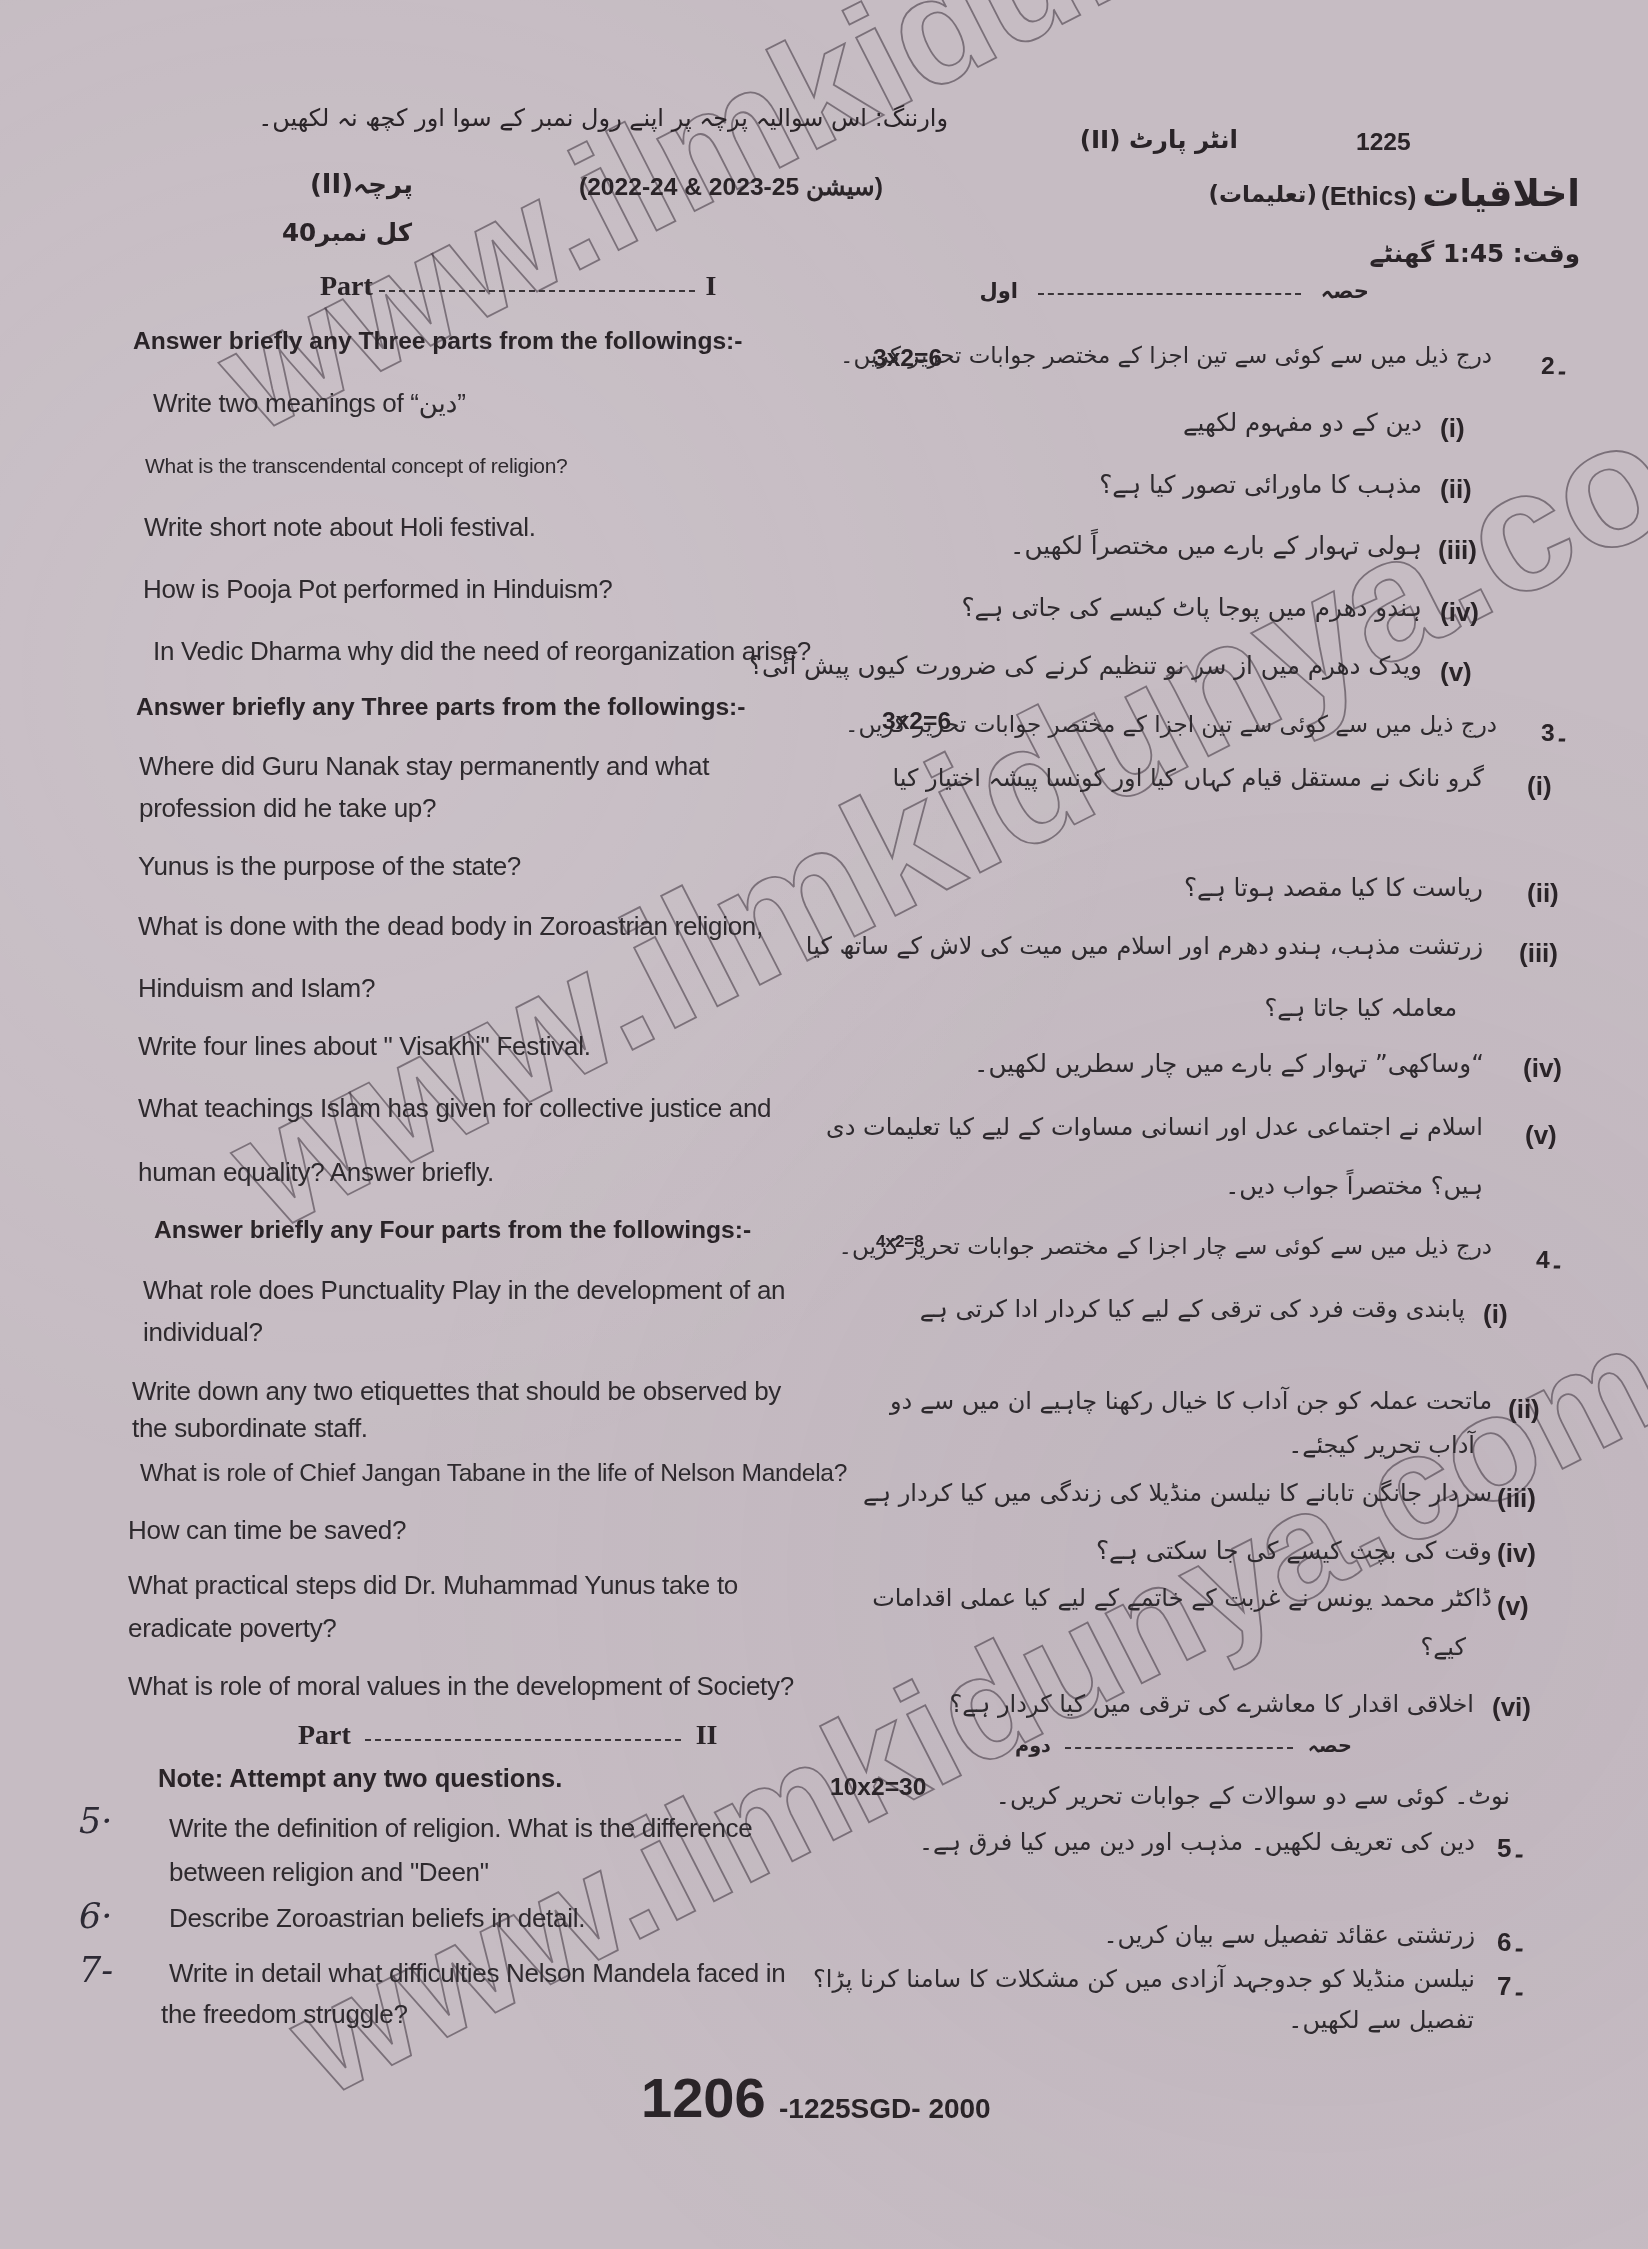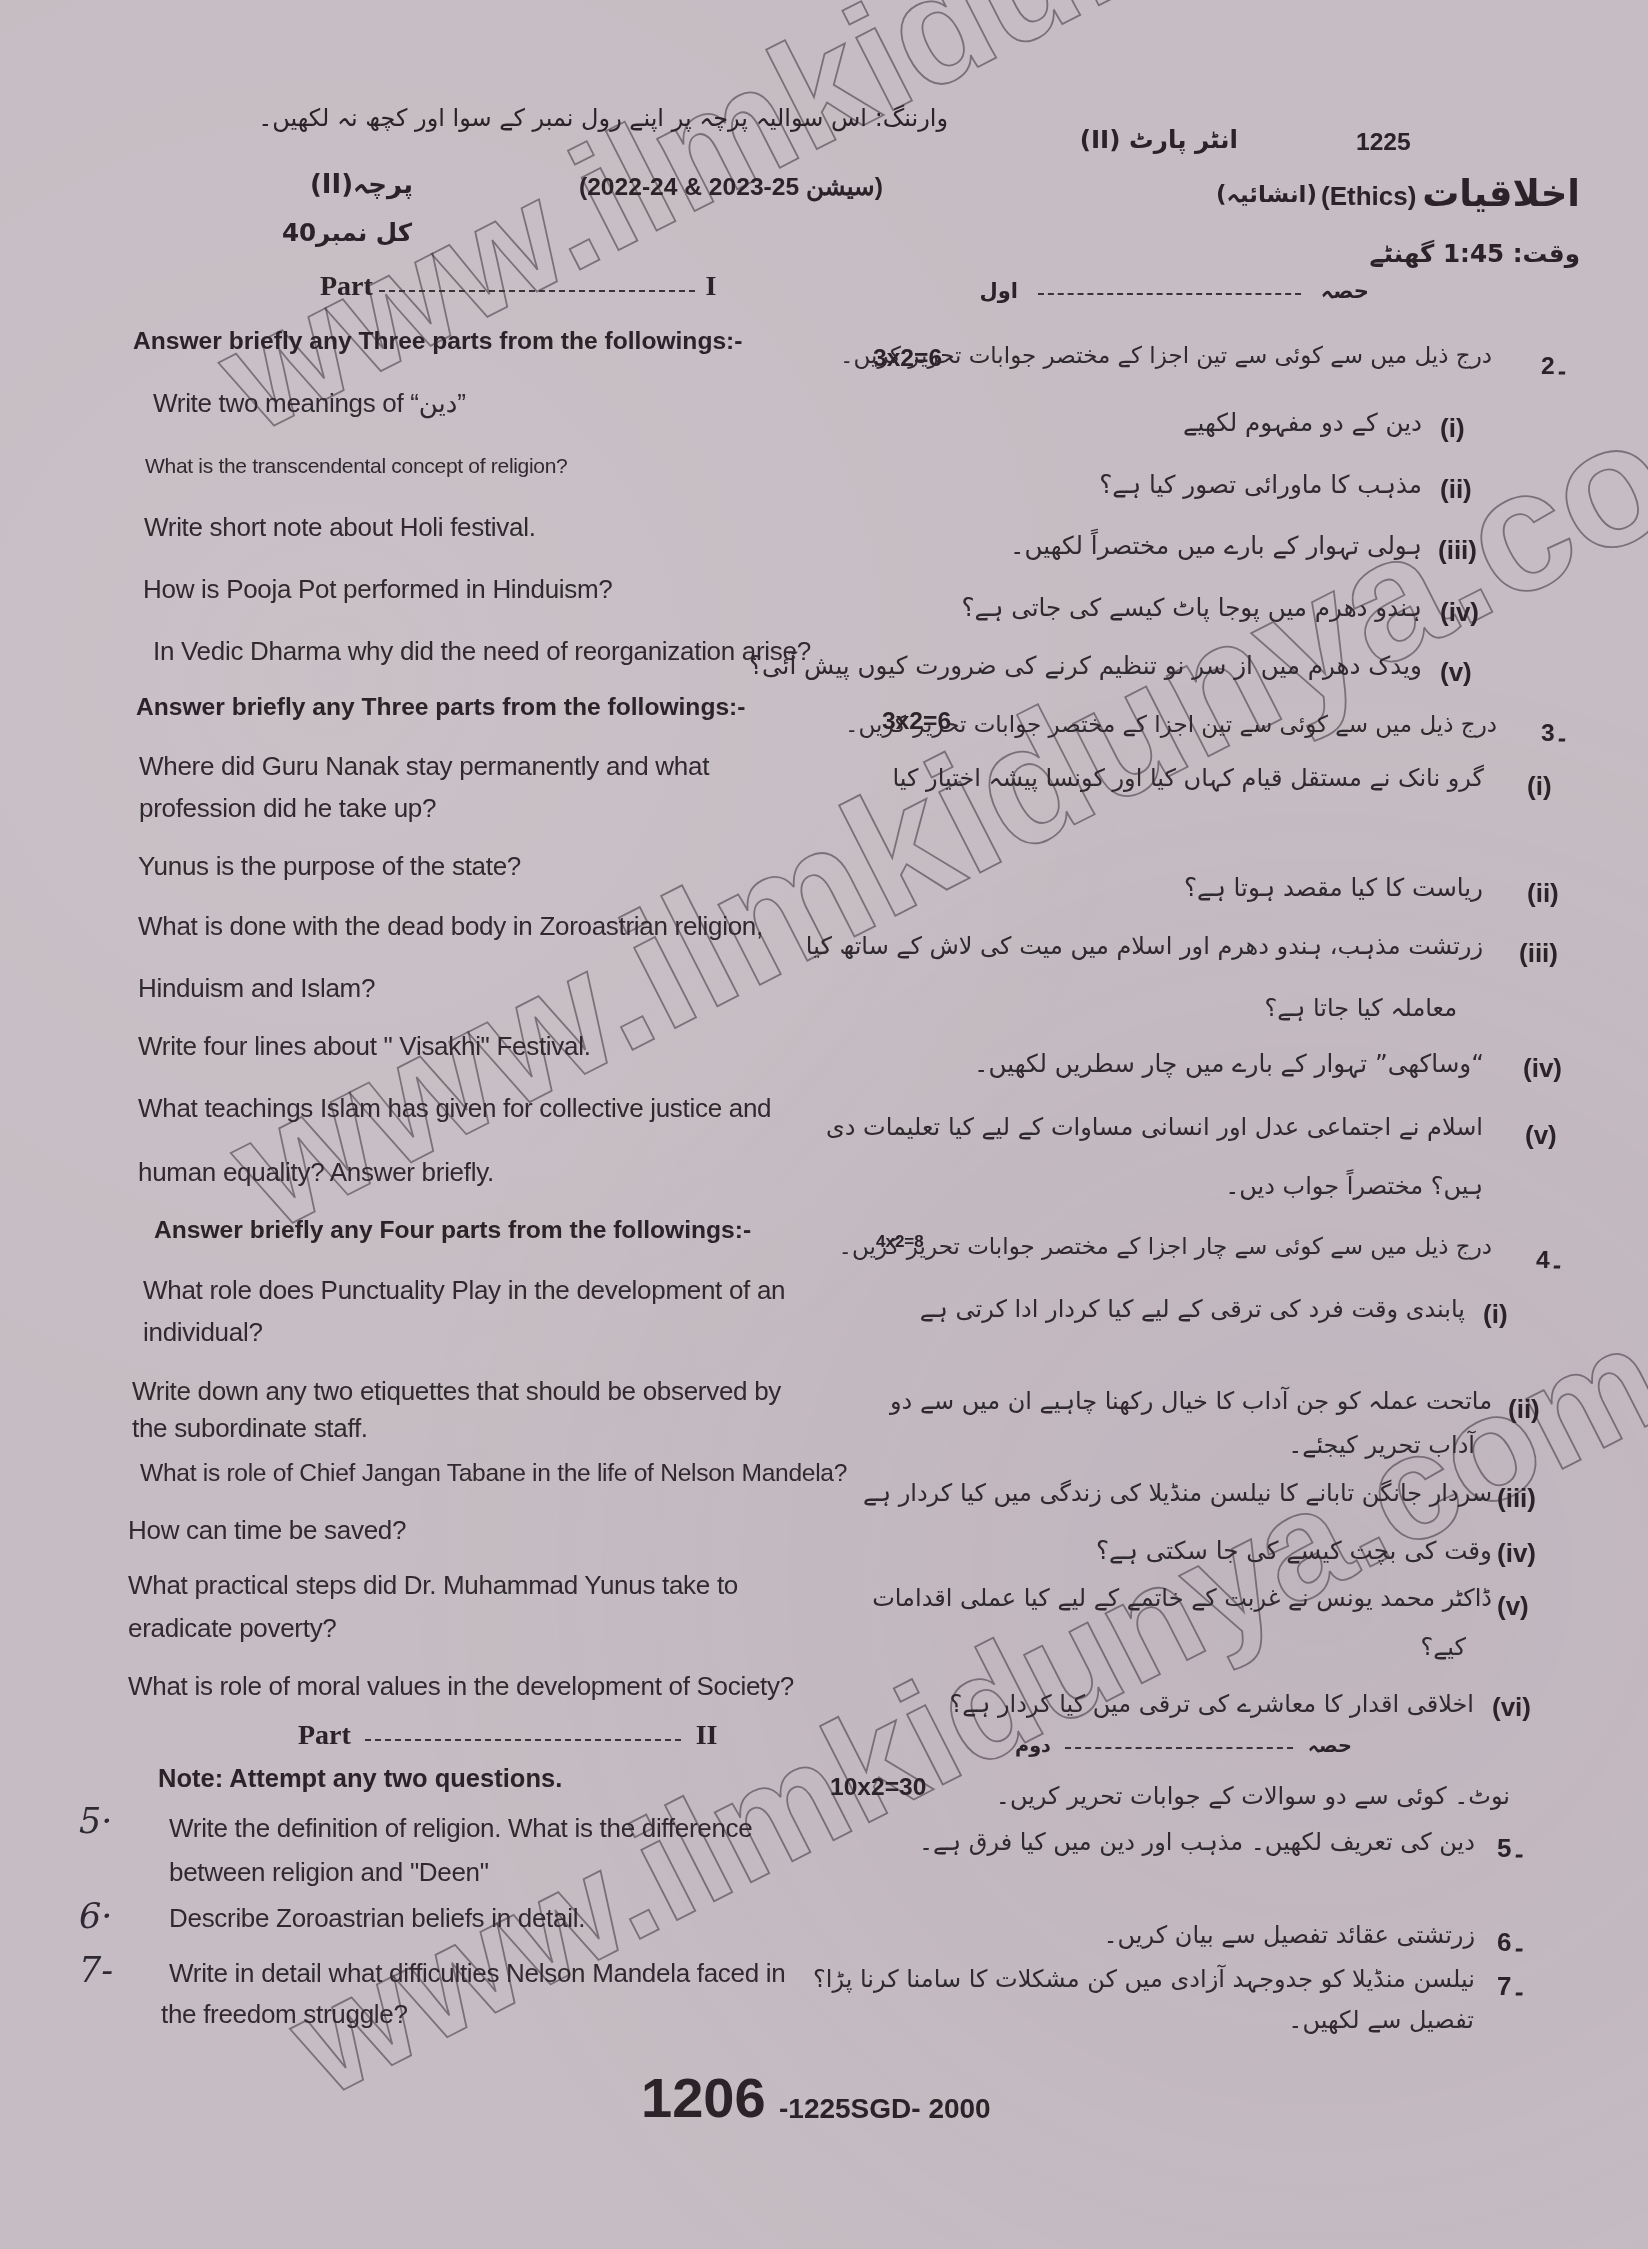--- a/index.html
+++ b/index.html
@@ -38,21 +38,21 @@
 
 <div>
   <div class="abs urb" style="left:255px; top:104px; width:693px; font-size:24px; font-weight:normal; text-align:right;">وارننگ: اس سوالیہ پرچہ پر اپنے رول نمبر کے سوا اور کچھ نہ لکھیں۔</div>
   <div class="abs urb" style="left:1027px; top:125px; width:211px; font-size:24.6px; text-align:right;">انٹر پارٹ (II)</div>
   <div class="abs num" style="left:1356px; top:128px; font-size:24.6px;">1225</div>
 
   <div class="abs urb" style="left:316px; top:169px; width:97px; font-size:26px; text-align:right;">پرچہ(II)</div>
   <div class="abs num" style="left:579px; top:172px; font-size:24.6px; direction:ltr;">(2022-24 &amp; 2023-25 سیشن)</div>
   <div class="abs urb" style="left:1440px; top:172px; width:140px; font-size:37px; text-align:right;">اخلاقیات</div>
   <div class="abs num" style="left:1321px; top:181px; font-size:26px;">(Ethics)</div>
-  <div class="abs urb" style="left:1203px; top:181px; width:114px; font-size:23px; text-align:right;">(انشائیہ)</div>
+  <div class="abs urb" style="left:1203px; top:181px; width:114px; font-size:23px; text-align:right;">(تعلیمات)</div>
 
   <div class="abs urb" style="left:307px; top:218px; width:105px; font-size:24.6px; text-align:right;">کل نمبر40</div>
   <div class="abs urb" style="left:1369px; top:239px; width:211px; font-size:24.6px; text-align:right;">وقت: 1:45 گھنٹے</div>
 
   <div class="abs" style="left:320px; top:270px;">
     <span class="serifb">Part</span>
     <span class="dash" style="width:316px; margin:0 7px 0 1.8px;"></span>
     <span class="serifb">I</span>
   </div>
   <div class="abs" style="left:974px; top:279px; direction:rtl; width:395px; text-align:right;">

